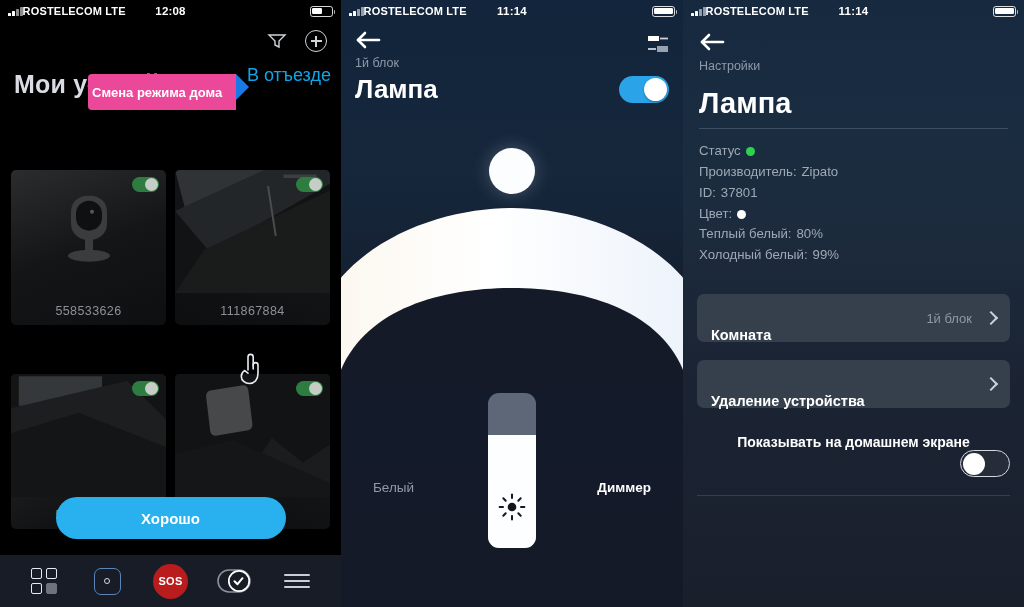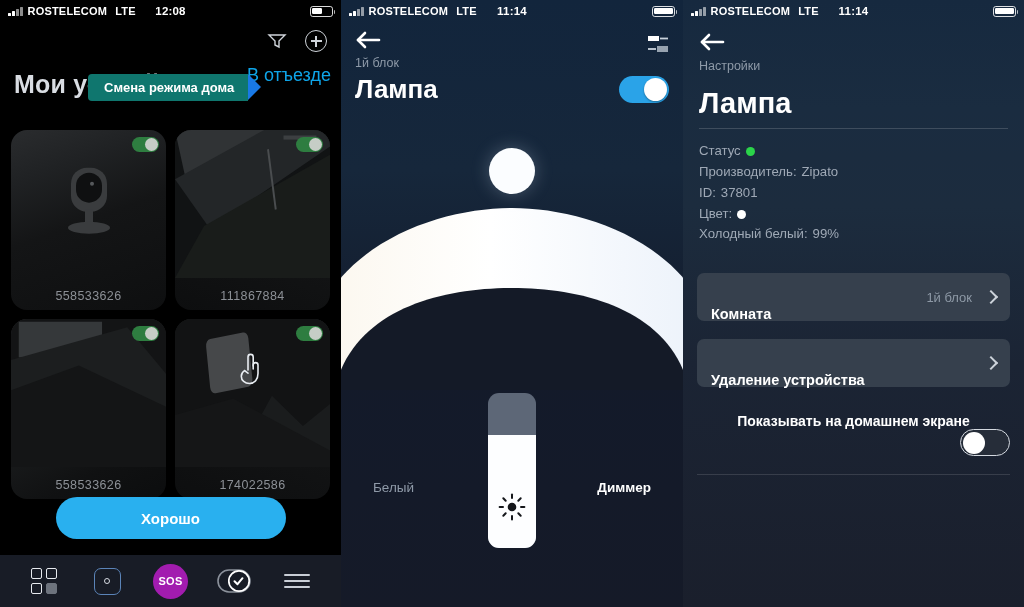--- a/index.html
+++ b/index.html
@@ -14,21 +14,21 @@
   .p1 { width:341px; background:#000000; }
   .p2 { width:342px; background:linear-gradient(180deg,#12253c 0%,#16273b 28%,#131a2a 62%,#151a28 100%); }
   .p3 { width:341px; background:linear-gradient(180deg,#16293f 0%,#1a2c40 18%,#1c2c3e 34%,#1b2434 60%,#1a1f2c 100%); }
 
   
   .statusbar {
     height:22px; display:flex; align-items:center; padding:0 8px 0 8px;
     position:relative; color:#ffffff; font-size:11px; font-weight:bold;
     letter-spacing:.2px;
   }
-  .sb-left { display:flex; align-items:center; gap:5px; }
+  .sb-left { display:flex; align-items:center; }
   .bars { display:flex; align-items:flex-end; gap:1.5px; height:9px; }
   .bars i { width:2.5px; background:#ffffff; display:block; border-radius:.5px; }
   .bars i:nth-child(1){height:3px;}
   .bars i:nth-child(2){height:5px;}
   .bars i:nth-child(3){height:7px;opacity:.55;}
   .bars i:nth-child(4){height:9px;opacity:.55;}
   .sb-carrier { font-size:11px; font-weight:bold; }
   .sb-net { font-size:11px; font-weight:bold; margin-left:3px;}
   .sb-time {
     position:absolute; left:0; right:0; text-align:center;
@@ -49,34 +49,34 @@
              position:relative; }
   .ic-plus::before,.ic-plus::after { content:''; position:absolute; background:#cfd4da; }
   .ic-plus::before { left:4.5px; right:4.5px; top:9.3px; height:1.4px; }
   .ic-plus::after { top:4.5px; bottom:4.5px; left:9.3px; width:1.4px; }
 
   .p1-title { position:absolute; left:14px; top:48px; font-size:25px; font-weight:bold;
               color:#d9dde3; letter-spacing:.2px; white-space:nowrap; }
   .p1-away { position:absolute; right:10px; top:43px; font-size:18px; color:#0ea5e9; }
 
   .mode-pill {
-    position:absolute; left:88px; top:52px; height:27px; background:#0f766e;
+    position:absolute; left:88px; top:52px; height:36px; background:#ec4899;
     color:#fff; font-size:13px; font-weight:bold; display:flex; align-items:center;
-    padding:0 14px 0 16px; border-radius:4px 0 0 4px; z-index:6; white-space:nowrap;
+    padding:0 14px 0 4px; border-radius:4px 0 0 4px; z-index:6; white-space:nowrap;
   }
   .mode-pill::after {
     content:''; position:absolute; right:-13px; top:0; width:0; height:0;
     border-top:13.5px solid transparent; border-bottom:13.5px solid transparent;
     border-left:13px solid #1979e6;
   }
 
   .tiles { padding:8px 11px 0 11px; display:grid; grid-template-columns:1fr 1fr;
            gap:9px; }
-  .tile { position:relative; height:180px; border-radius:16px; overflow:hidden;
-          background:#15171b; }
+  .tile { position:relative; height:155px; border-radius:5px; overflow:hidden;
+          background:#15171b;margin-top:40px; }
   .tile.photo-a { background:
         linear-gradient(160deg,#2a2c2e 0%,#202224 22%,#141516 50%,#0e0f10 100%); }
   .tile.photo-b { background:
         linear-gradient(200deg,#232527 0%,#1b1d1e 30%,#121314 62%,#0d0e0f 100%); }
   .tile.photo-c { background:
         linear-gradient(150deg,#2e3032 0%,#1d1f20 38%,#101112 75%,#0c0d0e 100%); }
   .tile-thumb { position:absolute; inset:0 0 32px 0; }
   .tile-name { position:absolute; left:0; right:0; bottom:7px; text-align:center;
                font-size:12.5px; color:#8c9096; letter-spacing:.4px; }
   .tile-toggle {
@@ -112,21 +112,21 @@
   .nav-item { display:flex; align-items:center; justify-content:center;
               width:48px; height:40px; cursor:pointer; }
   .grid-ic { display:grid; grid-template-columns:11px 11px; grid-template-rows:11px 11px;
              gap:4px; }
   .grid-ic i { display:block; border:1.6px solid #e7eaef; border-radius:2px; }
   .grid-ic i.fill { background:#6d737d; border-color:#6d737d; }
   .sensor-ic { width:27px; height:27px; border:1.6px solid #5b84b8; border-radius:7px;
                display:flex; align-items:center; justify-content:center; }
   .sensor-ic b { width:6px; height:6px; border-radius:50%; border:1.6px solid #d7dbe2;
                  display:block; }
-  .sos-ic { width:35px; height:35px; border-radius:50%; background:#a21caf;
+  .sos-ic { width:35px; height:35px; border-radius:50%; background:#b91c1c;
             color:#ffffff; font-size:11px; font-weight:bold; display:flex;
             align-items:center; justify-content:center; letter-spacing:.3px; }
   .scen-ic { position:relative; width:34px; height:24px; }
   .burger { display:flex; flex-direction:column; gap:4px; }
   .burger i { display:block; width:26px; height:2.2px; background:#c9ced6; border-radius:2px; }
 
   
   .p2-head { position:relative; padding:8px 14px 0 14px; }
   .back-arrow { width:26px; height:20px; cursor:pointer; }
   .crumb { font-size:12.5px; color:#8e9aa8; margin-top:2px; }
@@ -458,20 +458,24 @@
       </div>
       <div class="row">
         <span>ID:</span>
         <span>37801</span>
       </div>
       <div class="row">
         <span>Цвет:</span>
         <span class="dot-white"></span>
       </div>
       <div class="row">
+        <span>Теплый белый:</span>
+        <span>80%</span>
+      </div>
+      <div class="row">
         <span>Холодный белый:</span>
         <span>99%</span>
       </div>
     </div>
 
     <div style="height:28px"></div>
     <div class="card">
       <span class="lbl">Комната</span>
       <span class="val">1й блок</span>
       <span class="chev"></span>

